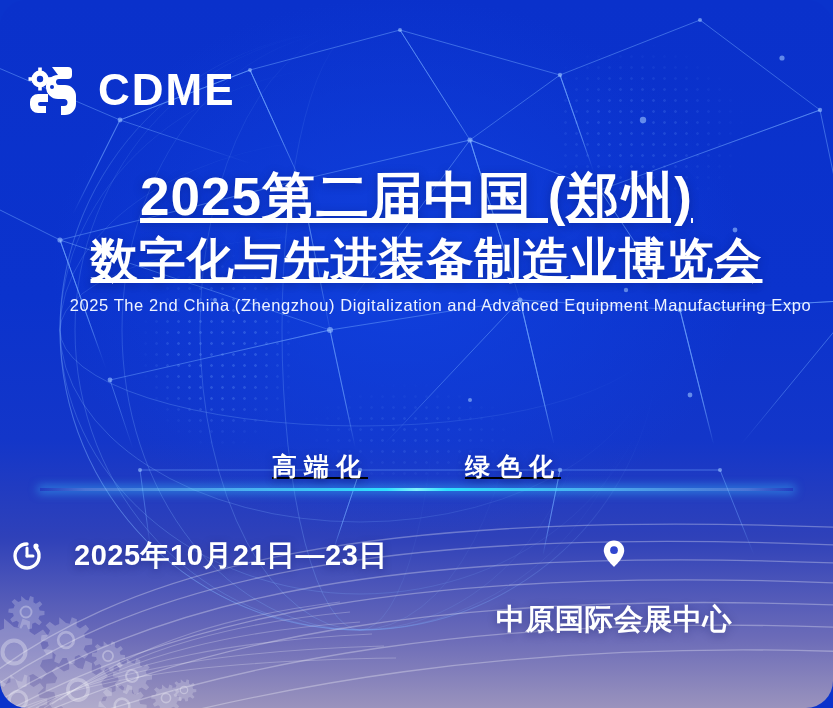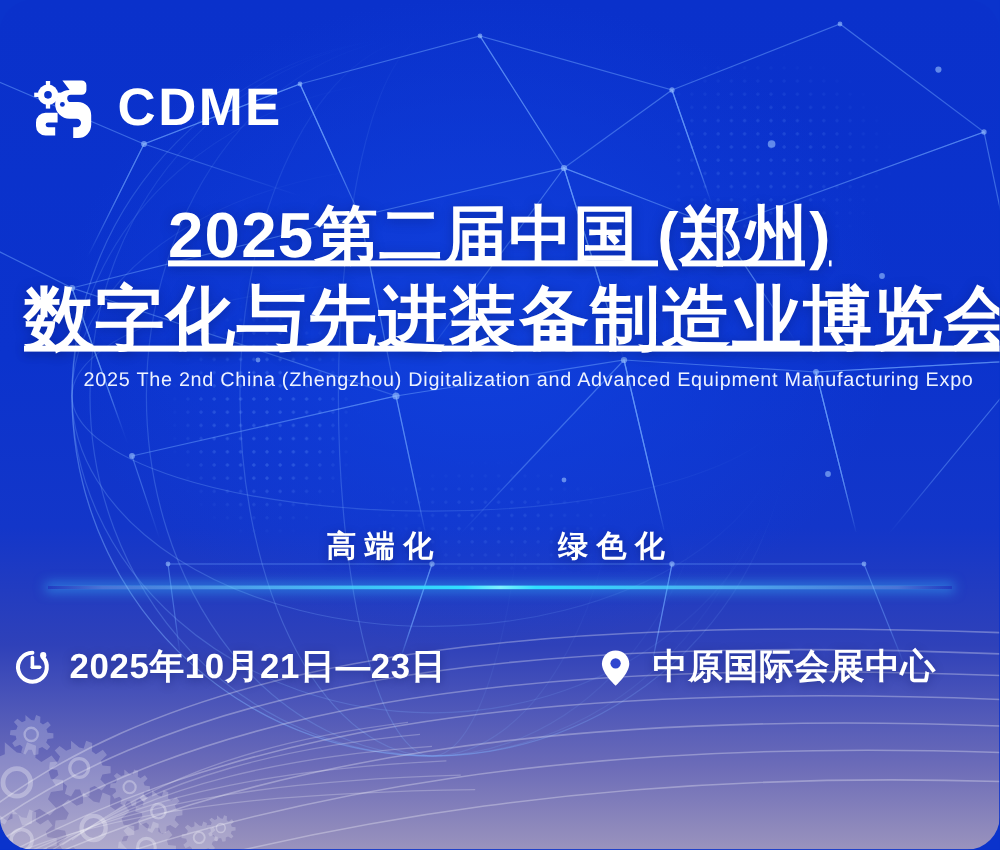--- a/index.html
+++ b/index.html
@@ -56,39 +56,39 @@
     font-family:"Liberation Sans","DejaVu Sans",sans-serif;
   }
 
   #title-block{position:absolute;left:0;top:168px;width:833px;text-align:center;}
   .title-line{
     color:#ffffff;font-weight:bold;line-height:1.08;white-space:nowrap;
     text-shadow:0 2px 10px rgba(0,20,90,.35);
     text-decoration:underline;
   }
   #title-1{font-size:53px;letter-spacing:1px;}
-  #title-2{font-size:58px;letter-spacing:1px;margin-top:10px;margin-left:20px;}
+  #title-2{font-size:47px;letter-spacing:1px;margin-top:10px;margin-left:20px;}
   #subtitle-en{
     margin-top:10px;color:#eef3ff;font-size:16.5px;letter-spacing:.6px;
     white-space:nowrap;font-weight:400;padding-left:48px;
   }
 
   #keywords{
-    position:absolute;left:0;top:438px;width:833px;
-    display:flex;justify-content:center;gap:97px;
+    position:absolute;left:0;top:450px;width:833px;
+    display:flex;justify-content:center;gap:97px;text-decoration:underline;
   }
   .keyword{
     color:#ffffff;font-size:25px;font-weight:bold;letter-spacing:7px;
     text-shadow:0 2px 8px rgba(0,15,80,.4);
   }
 
   #info-row{position:absolute;left:0;top:536px;width:833px;height:60px;}
-  .info-item{position:absolute;display:flex;align-items:center;gap:14px;}
+  .info-item{position:absolute;display:flex;align-items:center;gap:30px;}
   #info-date{left:10px;top:0;}
-  #info-venue{left:496px;top:0;}
+  #info-venue{left:496px;top:0;flex-direction:column;}
   .info-text{
     color:#ffffff;font-size:29px;font-weight:bold;letter-spacing:.5px;white-space:nowrap;
     text-shadow:0 2px 8px rgba(0,15,80,.35);
   }
   .info-icon{width:34px;height:38px;flex:0 0 34px;display:block;}
 </style>
 </head>
 <body>
 
 <div id="banner">

